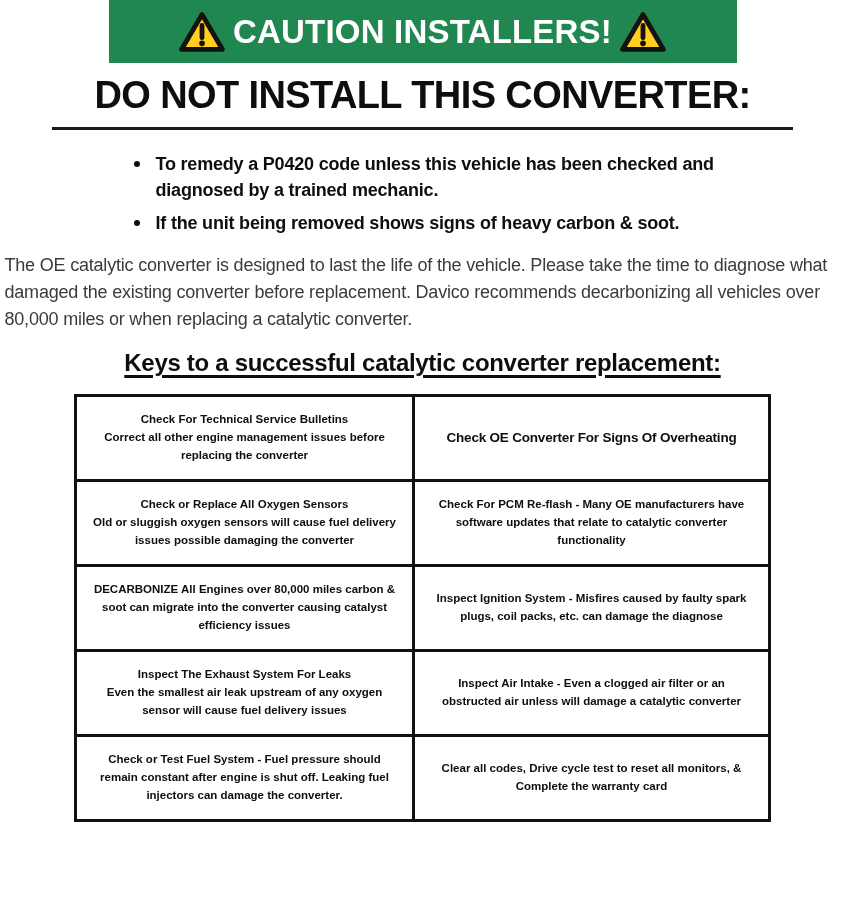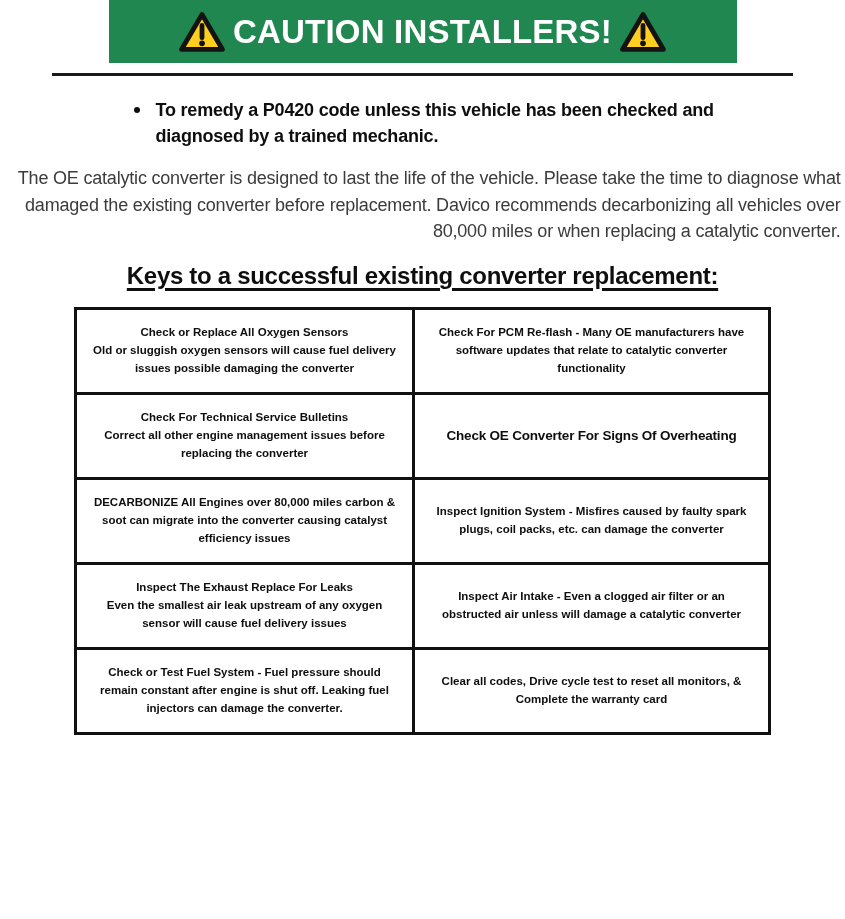--- a/index.html
+++ b/index.html
@@ -29,21 +29,21 @@
   .bullets li {
     position:relative; padding-left:28px;
     font-size:18px; font-weight:700; line-height:1.45; letter-spacing:-0.2px;
     margin-bottom:7px; color:#0e0e0e;
   }
   .bullets li::before {
     content:""; position:absolute; left:6px; top:10px;
     width:6px; height:6px; border-radius:50%; background:#0e0e0e;
   }
   .intro {
-    width:836px; margin:16px auto 16px; text-align:right;
+    width:836px; margin:16px auto 16px; text-align:left;
     font-size:18px; font-weight:400; line-height:1.48; letter-spacing:-0.2px;
     color:var(--paragraph_gray, #3b3b3b);
   }
   .keys {
     margin:17px 0 0; text-align:center;
     font-size:24px; font-weight:800; letter-spacing:-0.3px; color:#0e0e0e;
     text-decoration:underline; text-decoration-thickness:2.5px; text-underline-offset:4px;
   }
   table.tips {
     width:694px; margin:17px auto 0; border-collapse:collapse; table-layout:fixed;
@@ -73,66 +73,68 @@
     <h1>CAUTION INSTALLERS!</h1>
     <span class="tri">
       <svg viewBox="0 0 110 96" width="48" height="42" aria-hidden="true">
         <path d="M55 8 L102 88 L8 88 Z" fill="var(--triangle_yellow,#FFCE1F)" stroke="var(--triangle_outline,#131313)" stroke-width="11" stroke-linejoin="round"></path>
         <path d="M55 33 L55 61" stroke="var(--triangle_outline,#131313)" stroke-width="11" stroke-linecap="round" fill="none"></path>
         <circle cx="55" cy="74" r="6.5" fill="var(--triangle_outline,#131313)"></circle>
       </svg>
     </span>
   </header>
 
+  <h2 class="headline">DO NOT INSTALL THIS CONVERTER:</h2>
 
   <div class="rule"></div>
 
   <ul class="bullets">
     <li>To remedy a P0420 code unless this vehicle has been checked and diagnosed by a trained mechanic.</li>
+    <li>If the unit being removed shows signs of heavy carbon &amp; soot.</li>
   </ul>
 
   <p class="intro">The OE catalytic converter is designed to last the life of the vehicle. Please take the time to diagnose what damaged the existing converter before replacement. Davico recommends decarbonizing all vehicles over 80,000 miles or when replacing a catalytic converter.</p>
 
-  <h3 class="keys">Keys to a successful existing converter replacement:</h3>
+  <h3 class="keys">Keys to a successful catalytic converter replacement:</h3>
 
   <table class="tips">
     <colgroup>
         <col class="c-left">
         <col class="c-right">
       </colgroup>
     <tbody>
+      <tr>
+        <td>
+          <div>Check For Technical Service Bulletins</div>
+          <div>Correct all other engine management issues before replacing the converter</div>
+        </td>
+        <td class="big">
+          <div>Check OE Converter For Signs Of Overheating</div>
+        </td>
+      </tr>
       <tr>
         <td>
           <div>Check or Replace All Oxygen Sensors</div>
           <div>Old or sluggish oxygen sensors will cause fuel delivery issues possible damaging the converter</div>
         </td>
         <td>
           <div>Check For PCM Re-flash - Many OE manufacturers have software updates that relate to catalytic converter functionality</div>
         </td>
       </tr>
       <tr>
         <td>
-          <div>Check For Technical Service Bulletins</div>
-          <div>Correct all other engine management issues before replacing the converter</div>
+          <div>DECARBONIZE All Engines over 80,000 miles carbon &amp; soot can migrate into the converter causing catalyst efficiency issues</div>
         </td>
-        <td class="big">
-          <div>Check OE Converter For Signs Of Overheating</div>
+        <td>
+          <div>Inspect Ignition System - Misfires caused by faulty spark plugs, coil packs, etc. can damage the diagnose</div>
         </td>
       </tr>
       <tr>
         <td>
-          <div>DECARBONIZE All Engines over 80,000 miles carbon &amp; soot can migrate into the converter causing catalyst efficiency issues</div>
-        </td>
-        <td>
-          <div>Inspect Ignition System - Misfires caused by faulty spark plugs, coil packs, etc. can damage the converter</div>
-        </td>
-      </tr>
-      <tr>
-        <td>
-          <div>Inspect The Exhaust Replace For Leaks</div>
+          <div>Inspect The Exhaust System For Leaks</div>
           <div>Even the smallest air leak upstream of any oxygen sensor will cause fuel delivery issues</div>
         </td>
         <td>
           <div>Inspect Air Intake - Even a clogged air filter or an obstructed air unless will damage a catalytic converter</div>
         </td>
       </tr>
       <tr>
         <td>
           <div>Check or Test Fuel System - Fuel pressure should remain constant after engine is shut off.  Leaking fuel injectors can damage the converter.</div>
         </td>

